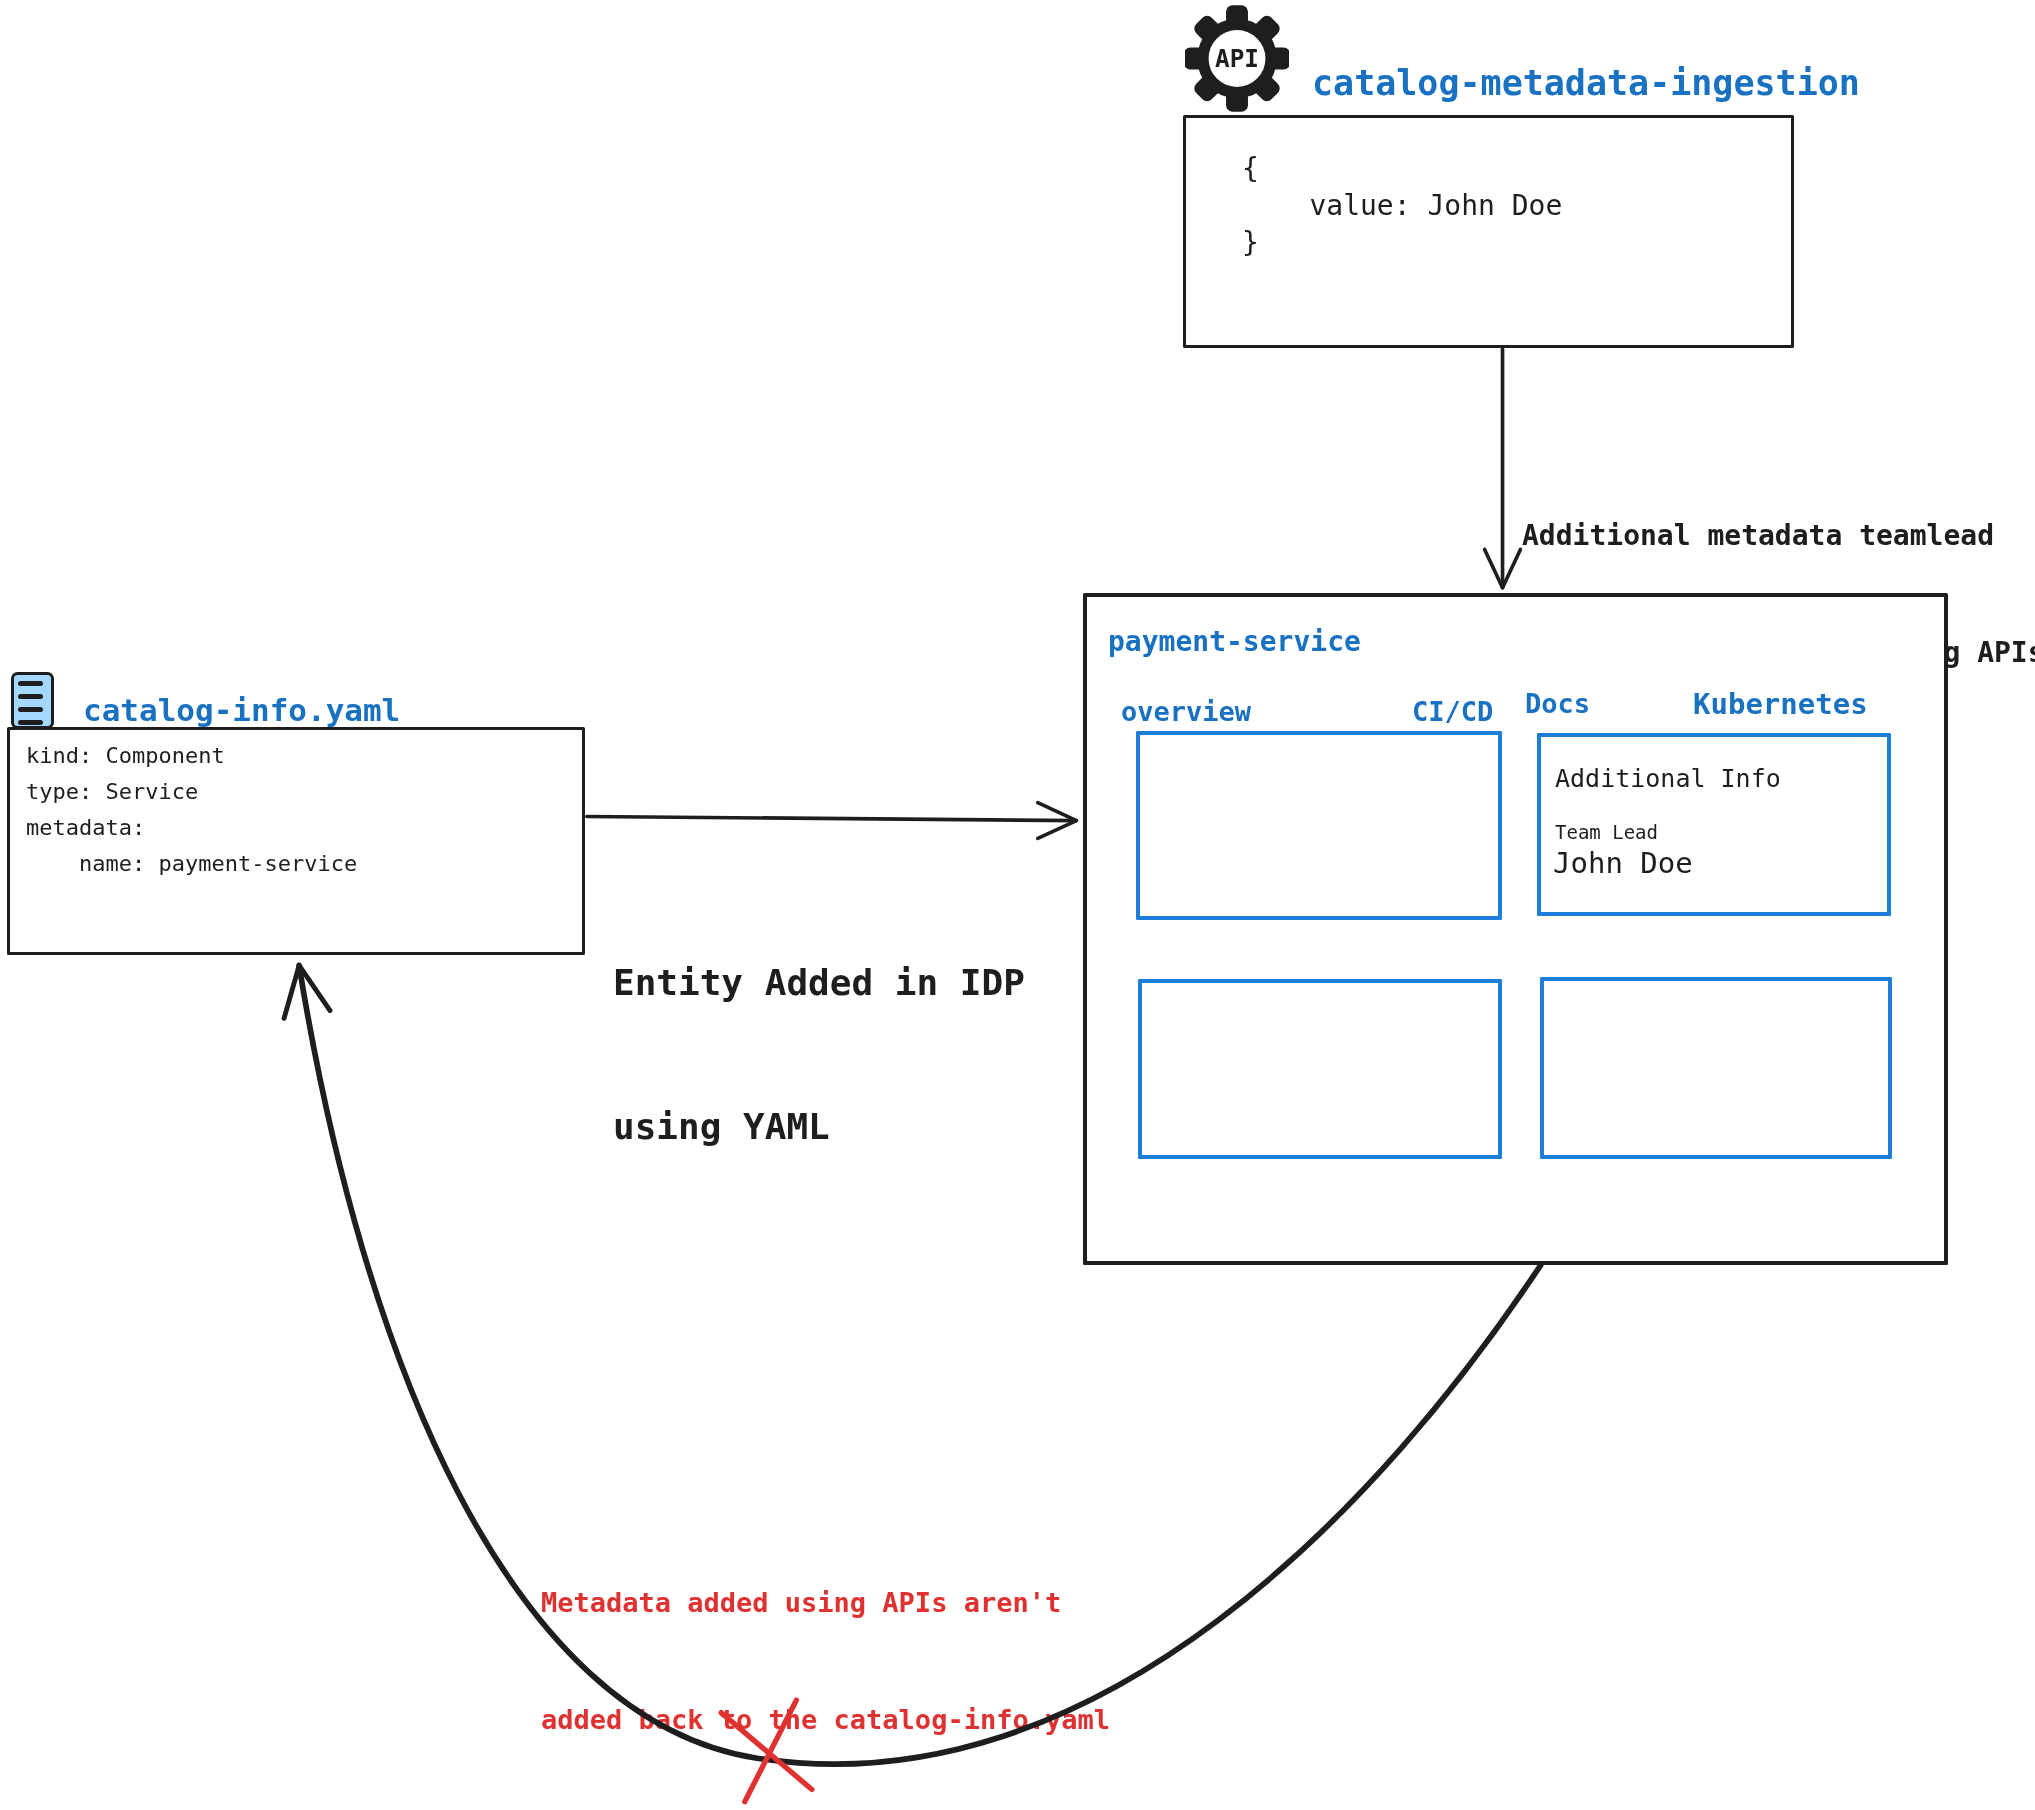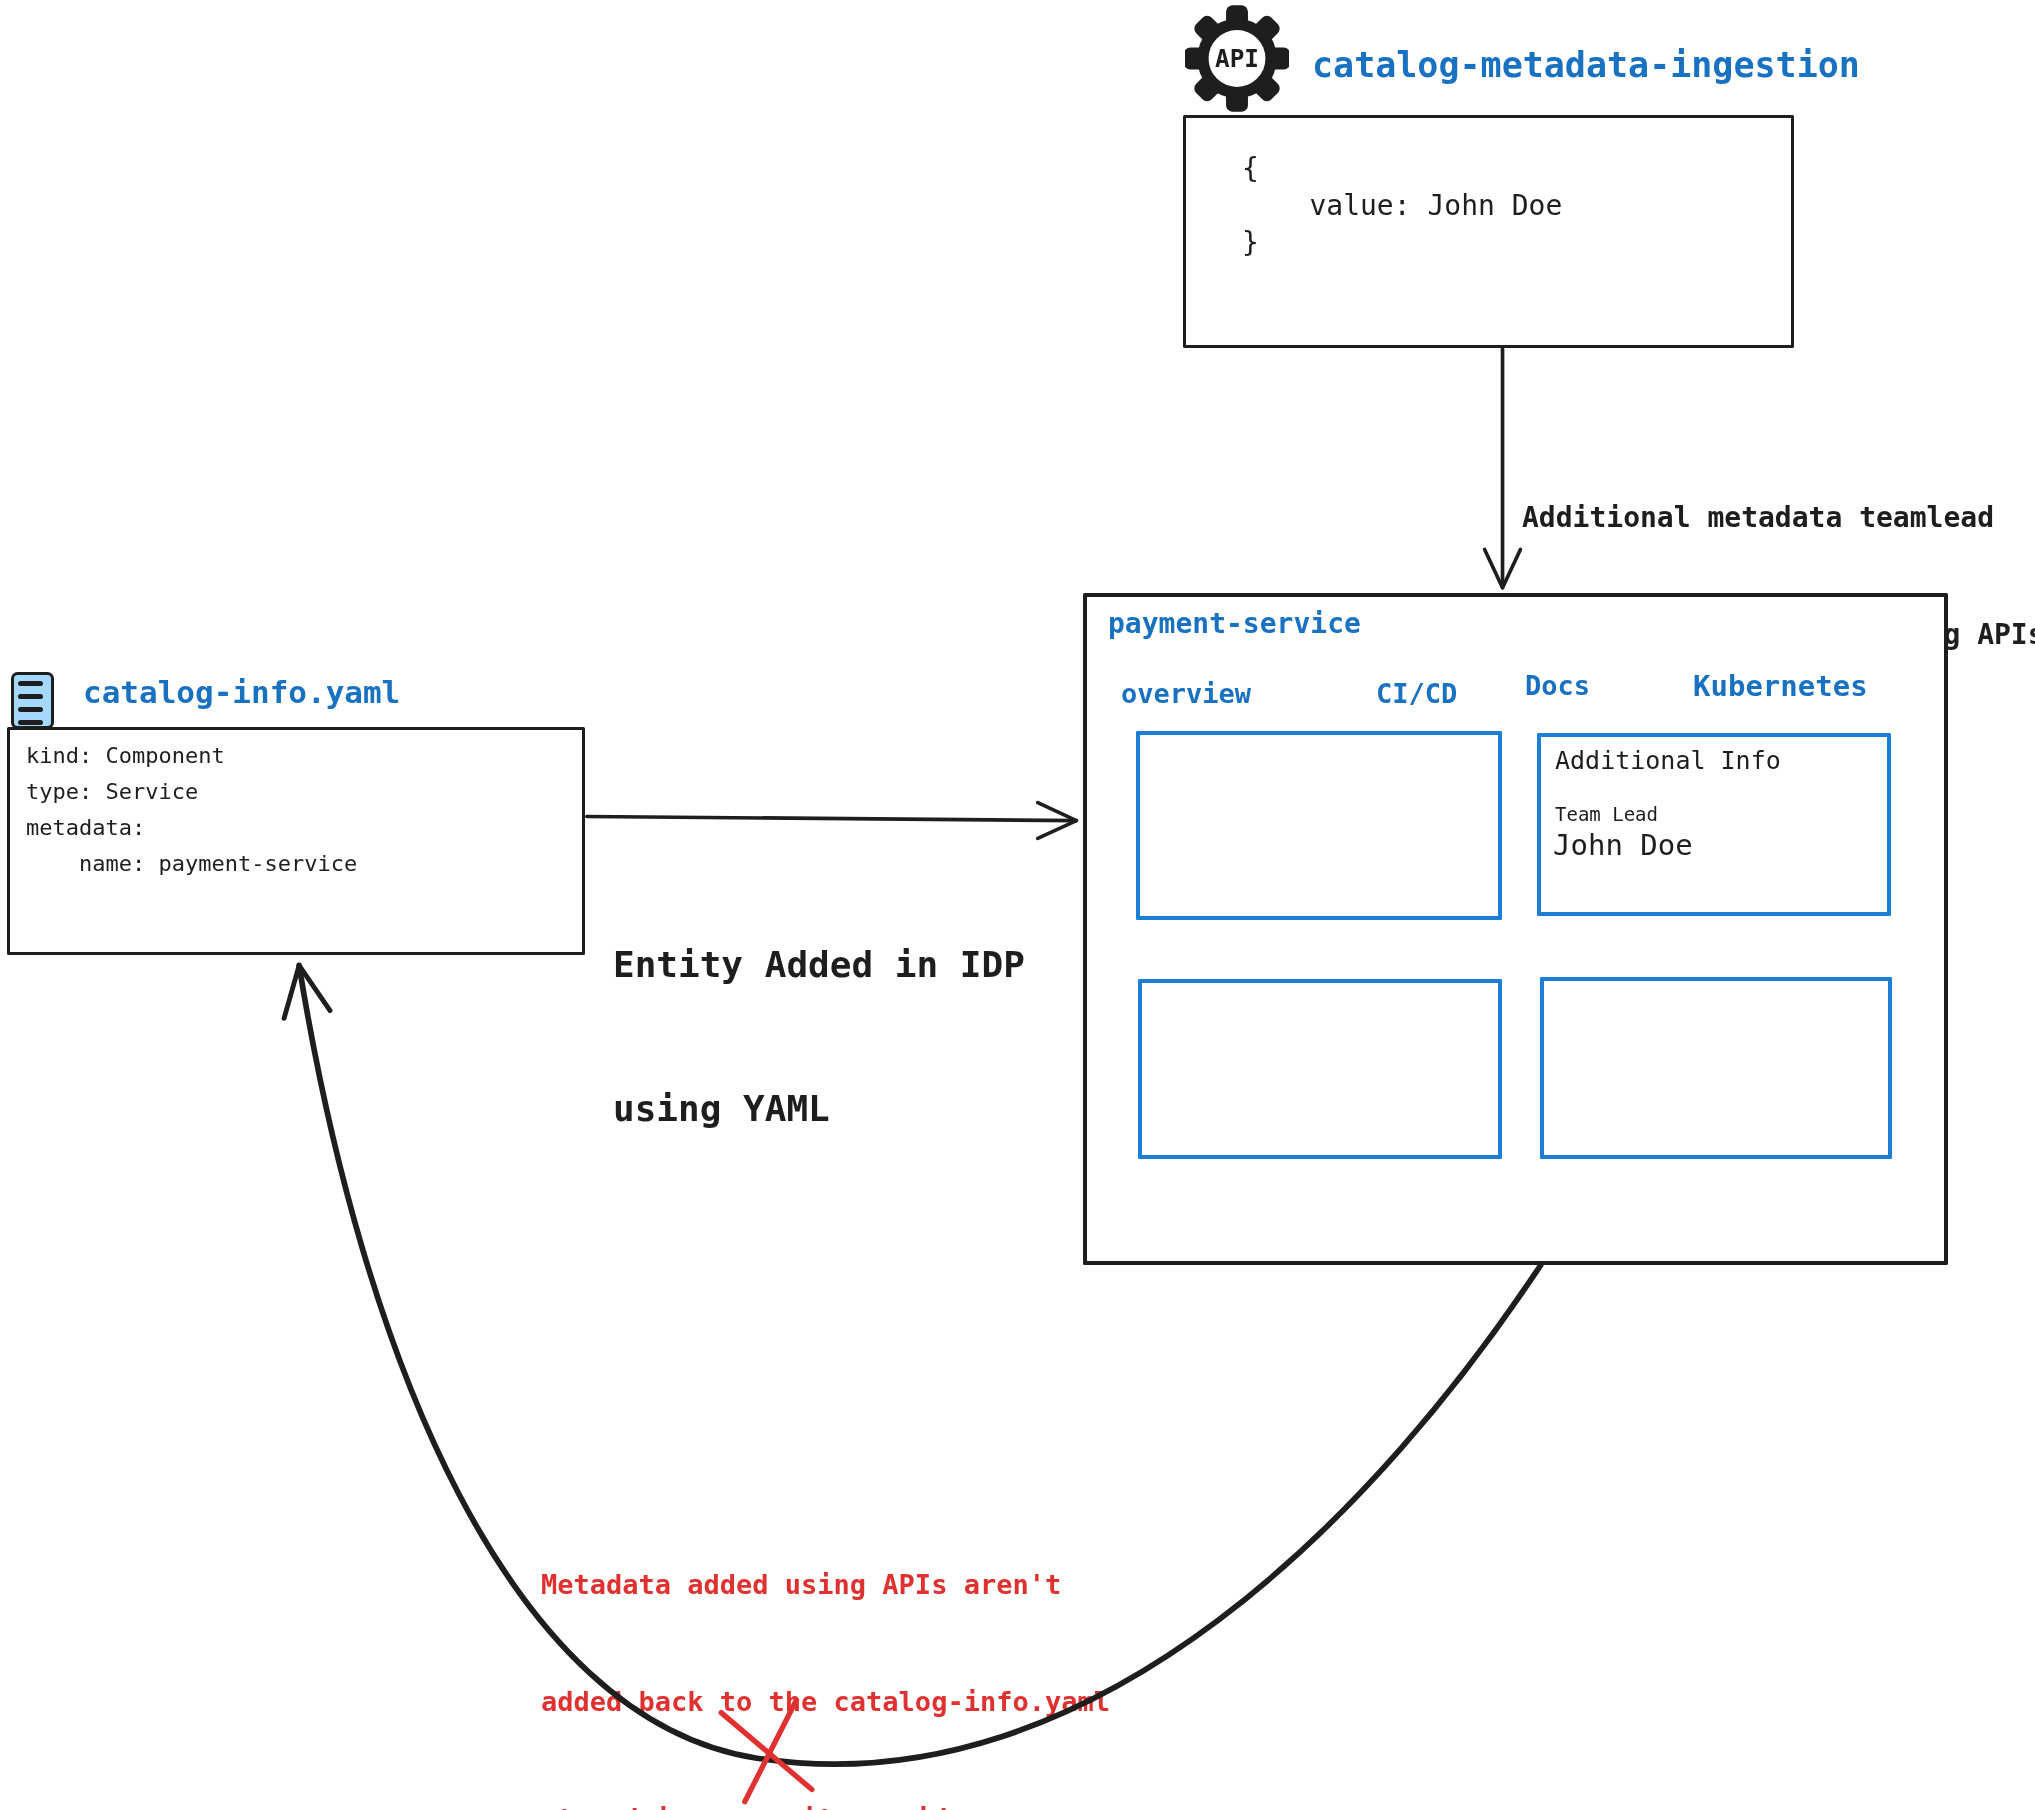--- a/index.html
+++ b/index.html
@@ -5,21 +5,21 @@
   html,body{margin:0;padding:0;background:#ffffff;}
   #canvas{
     position:relative;
     width:2056px;height:1810px;
     background:#ffffff;
     font-family:"DejaVu Sans Mono","Liberation Mono",monospace;
     color:#1e1e1e;
     overflow:hidden;
   }
   .abs{position:absolute;}
-  .txt{white-space:pre;line-height:1.0;}
+  .txt{white-space:pre;line-height:1.0;margin-top:18px;}
   .blue{color:#1971c2;font-weight:bold;}
   .red{color:#e03131;}
   .bold{font-weight:bold;}
   .box-black{
     position:absolute;background:#ffffff;
     border:3.7px solid #1e1e1e;border-radius:1.6px;box-sizing:border-box;
   }
   .box-blue{
     position:absolute;background:#ffffff;
     border:4.1px solid #1c7ed6;border-radius:1.2px;box-sizing:border-box;
@@ -75,21 +75,21 @@
   <div class="abs txt bold" style="left:1522px;top:420px;font-size:28px;line-height:39px;">
     <div>Additional metadata teamlead</div>
     <div>added to the catalog using APIs</div>
   </div>
 
   <div class="box-black" style="left:1083px;top:593px;width:865px;height:672px;border-width:4.1px;"></div>
 
   <div class="abs txt blue" style="left:1108px;top:610px;font-size:28px;">payment-service</div>
 
   <div class="abs txt blue" style="left:1121px;top:680px;font-size:27px;">overview</div>
-  <div class="abs txt blue" style="left:1376px;top:680px;font-size:27px;">CI/CD</div>
+  <div class="abs txt blue" style="left:1412px;top:680px;font-size:27px;">CI/CD</div>
   <div class="abs txt blue" style="left:1525px;top:672px;font-size:27px;">Docs</div>
   <div class="abs txt blue" style="left:1693px;top:672px;font-size:29px;">Kubernetes</div>
 
   <div class="box-blue" style="left:1136px;top:731px;width:366px;height:189px;"></div>
 
   <div class="box-blue" style="left:1537px;top:733px;width:354px;height:183px;"></div>
   <div class="abs txt" style="left:1555px;top:748px;font-size:25px;">Additional Info</div>
   <div class="abs txt" style="left:1555px;top:805px;font-size:19px;">Team Lead</div>
   <div class="abs txt" style="left:1553px;top:831px;font-size:29px;">John Doe</div>
 

